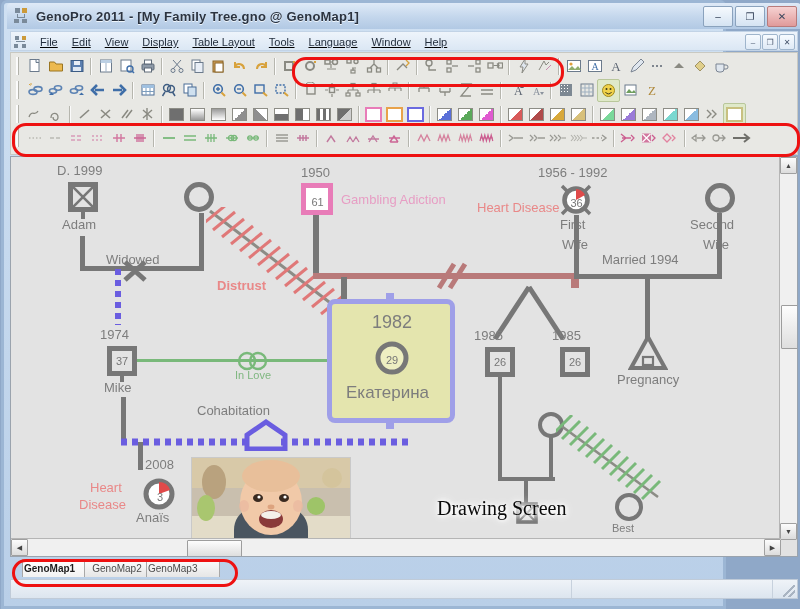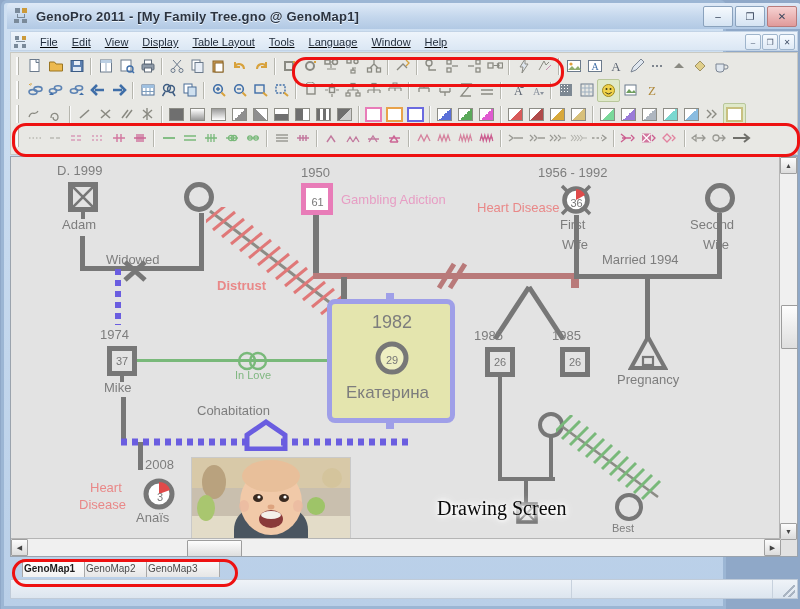--- a/index.html
+++ b/index.html
@@ -1144,21 +1144,21 @@
       <div class="sbtn" style="left:0;top:0;">◀</div>
       <div class="sthumb" style="left:176px;top:1px;width:53px;height:15px;"></div>
       <div class="sbtn" style="right:0;top:0;">▶</div>
     </div>
   </div>
 
   <div class="tabstrip">
     <div class="tab active" style="left:12px;width:62px;">
       <span>GenoMap1</span>
     </div>
-    <div class="tab" style="left:74px;width:62px;">
+    <div class="tab" style="left:74px;width:62px;justify-content:center;">
       <span>GenoMap2</span>
     </div>
     <div class="tab" style="left:136px;width:62px;">
       <span>GenoMap3</span>
     </div>
   </div>
 
   <div class="statusbar">
     <div class="sbcell" style="width:560px;"></div>
     <div class="sbcell" style="width:200px;"></div>

